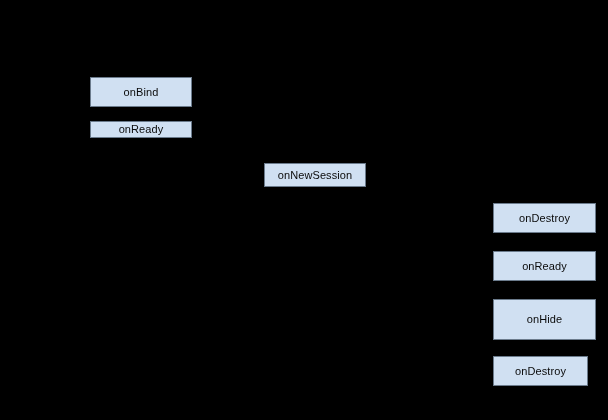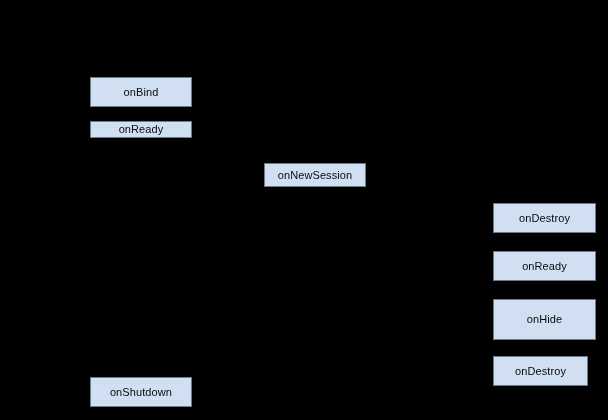--- a/index.html
+++ b/index.html
@@ -55,21 +55,18 @@
   </div>
 
   <div class="node" style="left:493px; top:251px; width:103px; height:30px;">
     <span>onReady</span>
   </div>
 
   <div class="node" style="left:493px; top:299px; width:103px; height:41px;">
     <span>onHide</span>
   </div>
 
-  <div class="node" style="left:90px; top:377px; width:102px; height:30px;">
-    <span>onShutdown</span>
-  </div>
 
   <div class="node" style="left:493px; top:356px; width:95px; height:30px;">
     <span>onDestroy</span>
   </div>
 
 </div>
 
 </body></html>

